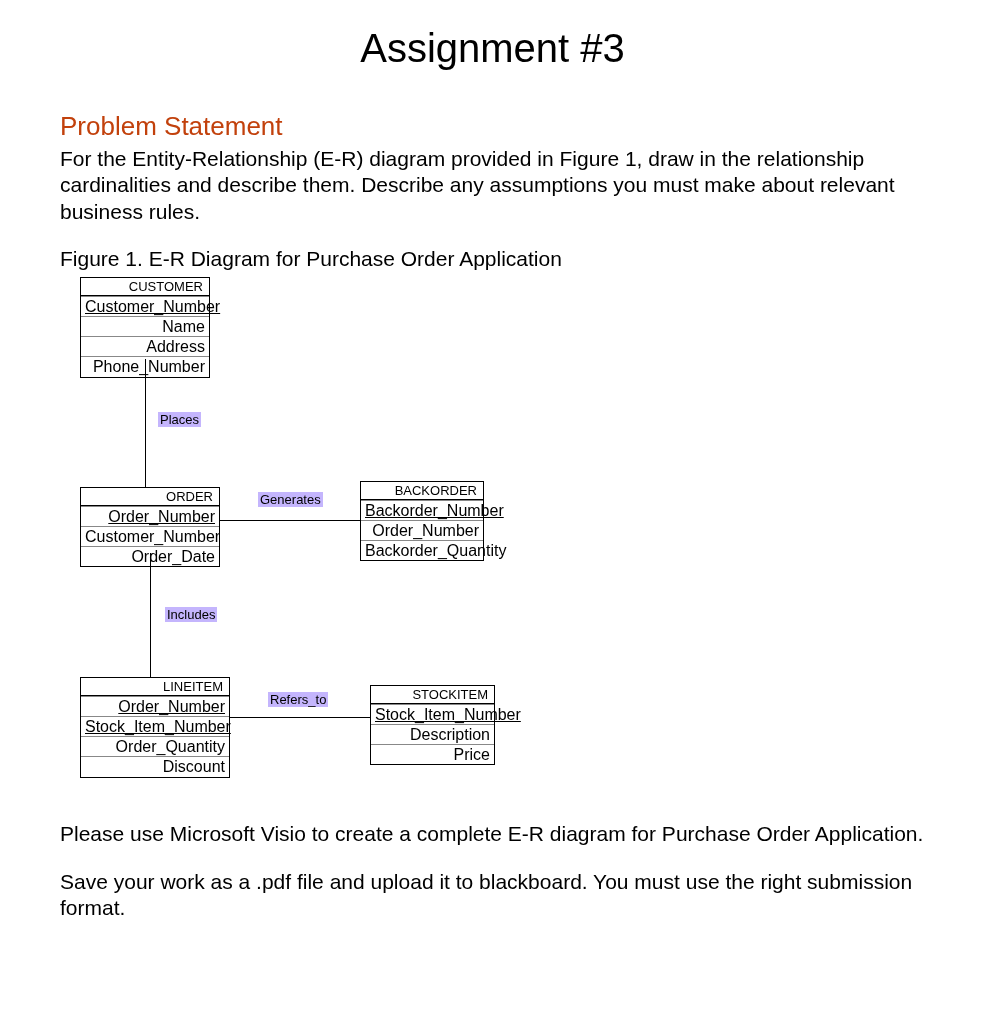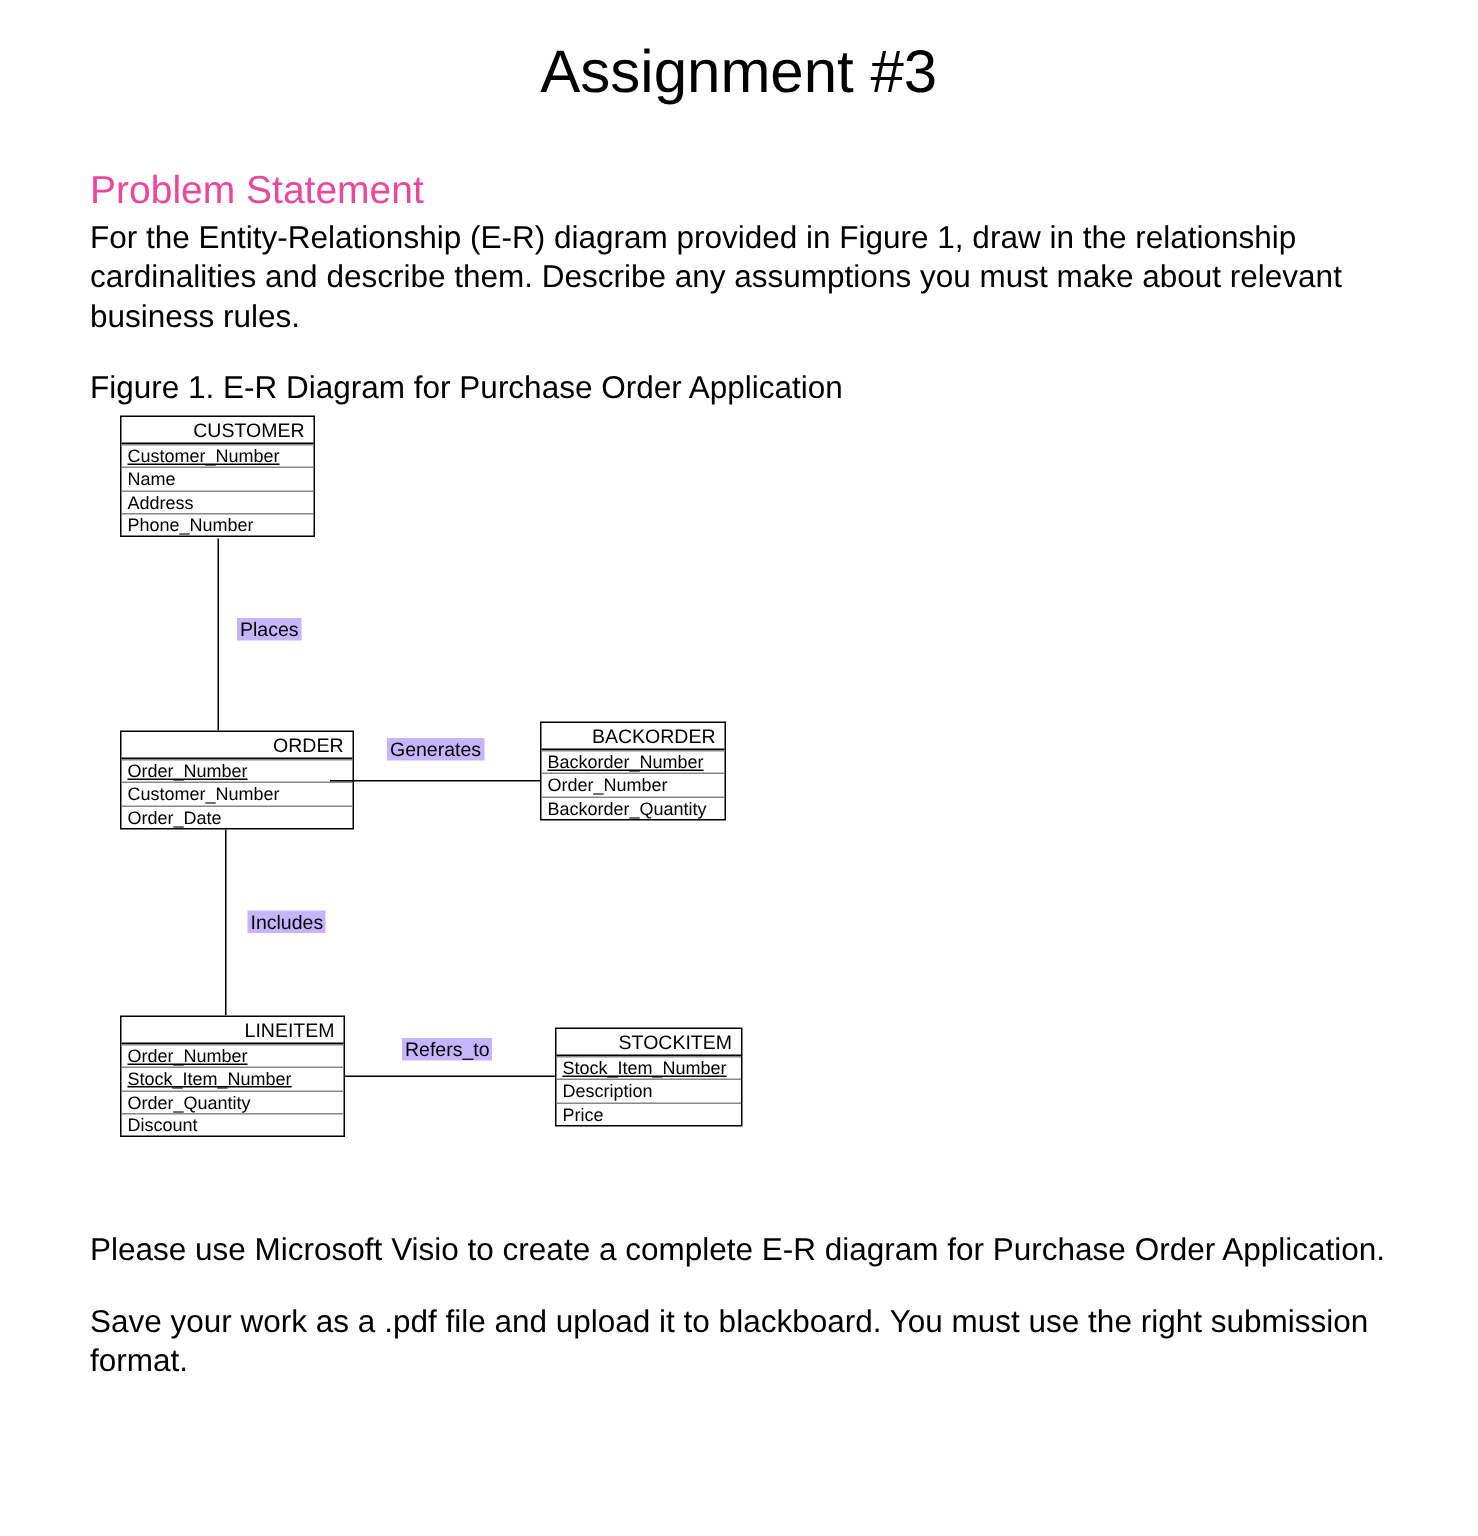--- a/index.html
+++ b/index.html
@@ -1,25 +1,25 @@
 <!DOCTYPE html>
 <html><head>
 <meta charset="utf-8">
 <style>
   * { box-sizing: border-box; margin: 0; padding: 0; }
   html, body { width: 985px; background: #ffffff; font-family: Arial, Helvetica, sans-serif; color: #000; }
   .page { width: 985px; padding: 20px 60px 40px 60px; }
   .title { text-align: center; font-size: 40px; font-weight: 400; font-family: "Calibri Light","Segoe UI",Arial,sans-serif; margin: 6px 0 40px 0; }
-  .section-head { color: #ec4899; font-size: 26px; font-weight: 400; font-family: "Calibri Light","Segoe UI",Arial,sans-serif; margin-bottom: 4px; }
+  .section-head { color: #c2410c; font-size: 26px; font-weight: 400; font-family: "Calibri Light","Segoe UI",Arial,sans-serif; margin-bottom: 4px; }
   .body-text { font-size: 21px; line-height: 1.25; margin-bottom: 22px; }
   .caption { font-size: 21px; margin-bottom: 6px; }
   .diagram { position: relative; width: 500px; height: 540px; margin-left: -20px; }
   .entity { position: absolute; border: 1px solid #000; background: #fff; font-family: Arial, sans-serif; }
   .entity-title { font-size: 13px; text-align: right; border-bottom: 1px solid #000; padding: 1px 6px; }
-  .attr { font-size: 12px; padding: 0 4px; line-height: 1.2; border-top: 1px solid #888; white-space: nowrap; }
+  .attr { font-size: 16px; padding: 0 4px; line-height: 1.2; border-top: 1px solid #888; white-space: nowrap; text-align: right; }
   .attr:first-of-type { border-top: none; }
   .pk { text-decoration: underline; }
   .rel-label { position: absolute; font-size: 13px; background: #c4b5fd; padding: 0 2px; }
   .line { position: absolute; background: #000; }
   .vline { width: 1px; }
   .hline { height: 1px; }
   .instructions { font-size: 21px; line-height: 1.25; margin-top: 4px; margin-bottom: 22px; }
 </style>
 </head>
 <body>
@@ -40,21 +40,21 @@
       <div class="entity-title">CUSTOMER</div>
       <div class="attr pk">Customer_Number</div>
       <div class="attr">Name</div>
       <div class="attr">Address</div>
       <div class="attr">Phone_Number</div>
     </div>
 
     <div class="line vline" style="left:105px; top:82px; height:128px;"></div>
     <div class="rel-label" style="left:118px; top:135px;">Places</div>
 
-    <div class="entity" style="left:40px; top:210px; width:156px;">
+    <div class="entity" style="left:40px; top:210px; width:140px;">
       <div class="entity-title">ORDER</div>
       <div class="attr pk">Order_Number</div>
       <div class="attr">Customer_Number</div>
       <div class="attr">Order_Date</div>
     </div>
 
     <div class="line hline" style="left:180px; top:243px; width:140px;"></div>
     <div class="rel-label" style="left:218px; top:215px;">Generates</div>
 
     <div class="entity" style="left:320px; top:204px; width:124px;">

